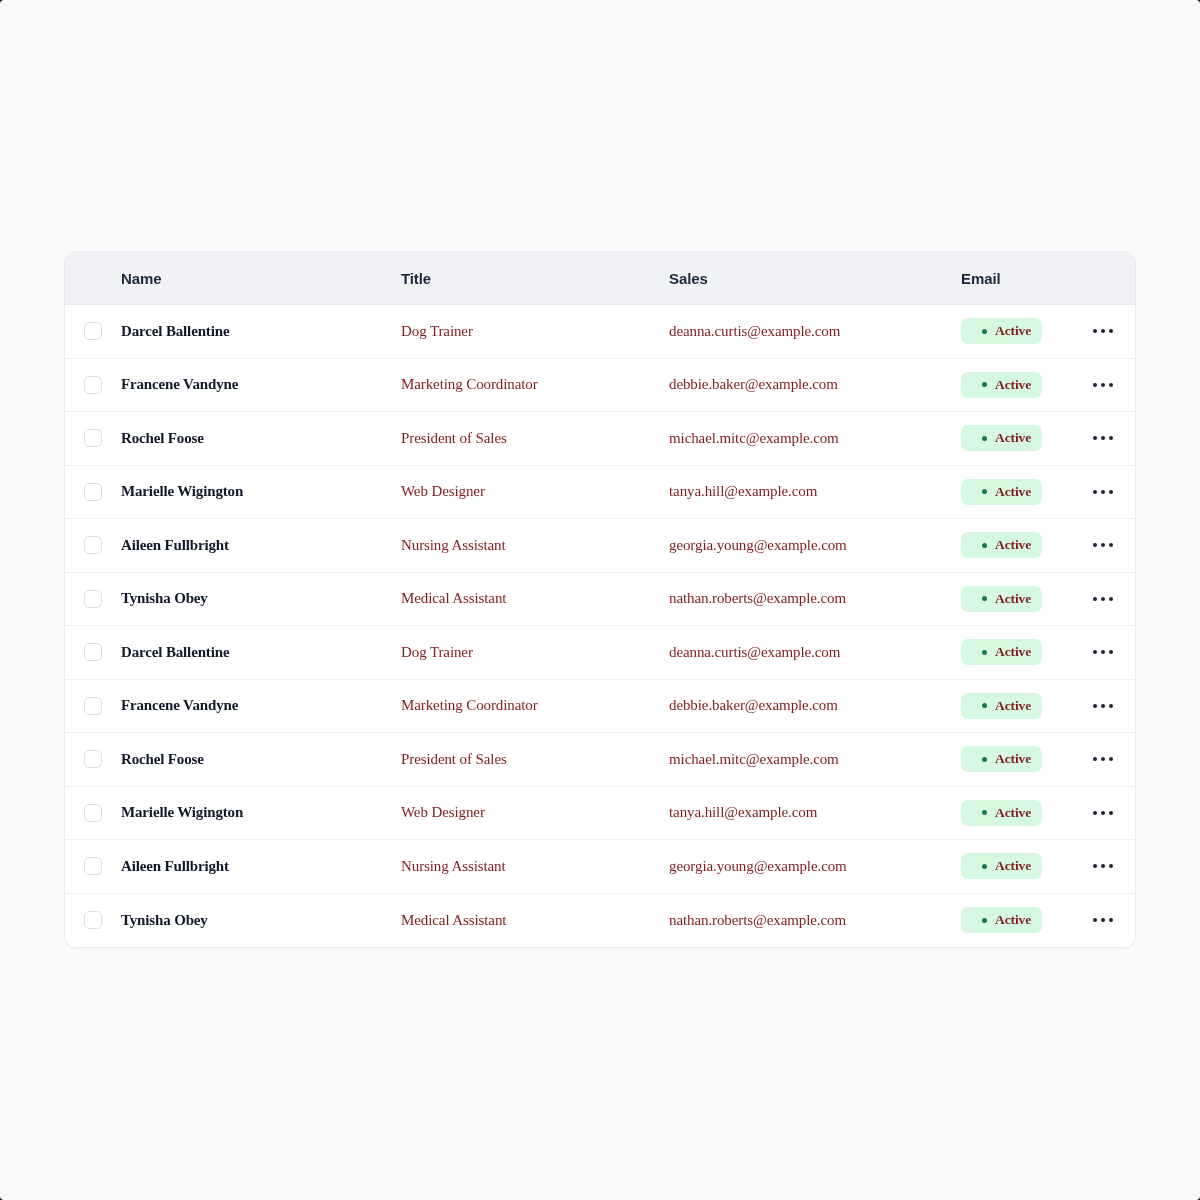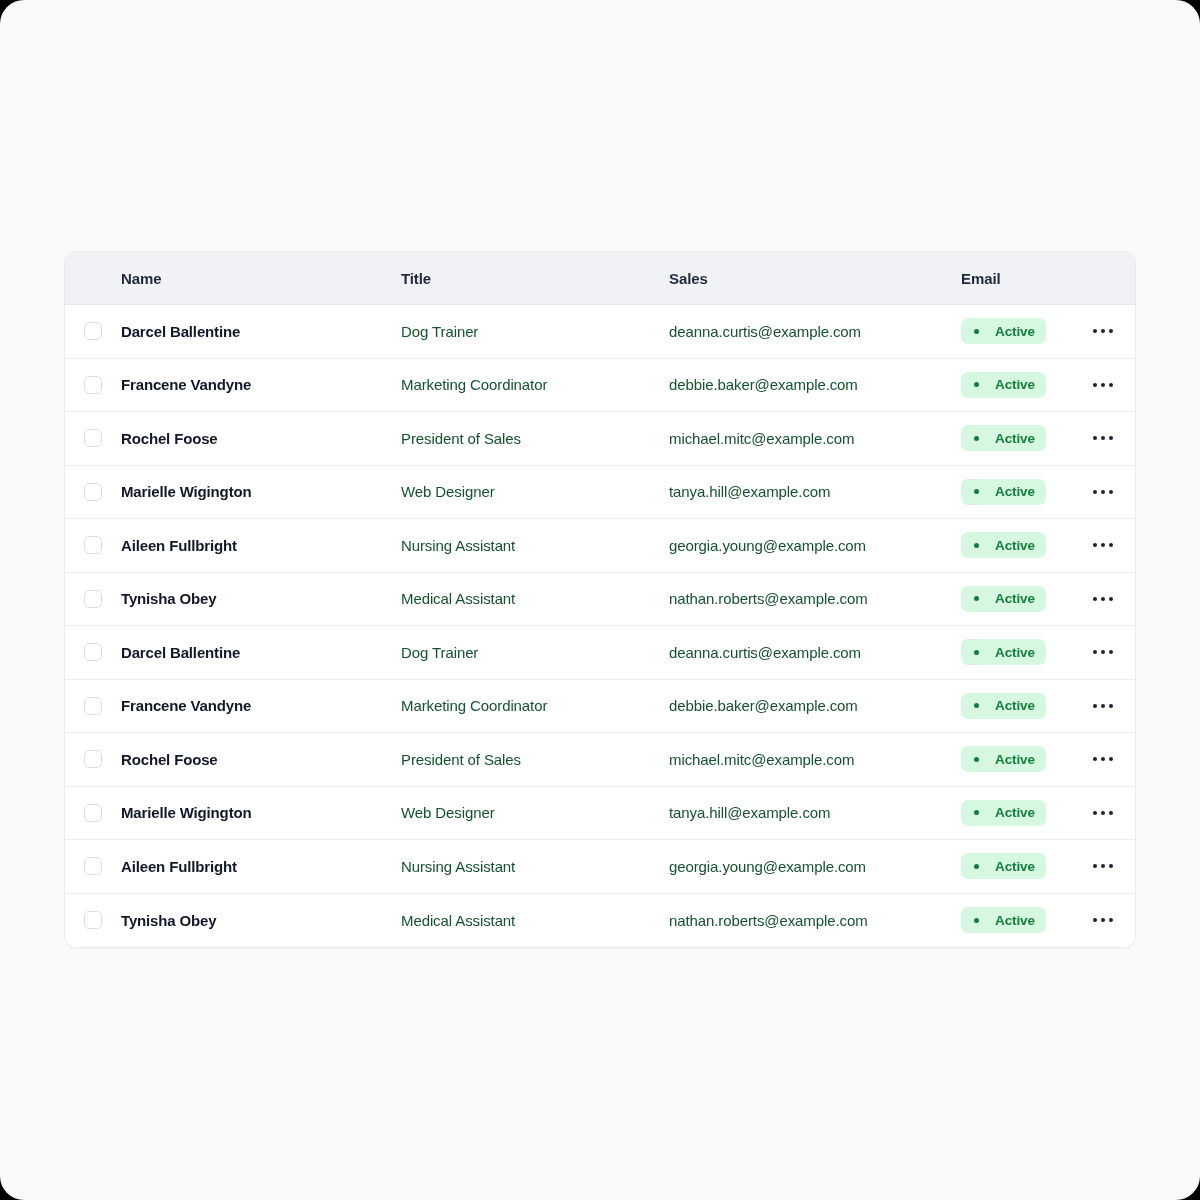--- a/index.html
+++ b/index.html
@@ -15,21 +15,21 @@
     font-family: "Liberation Sans", sans-serif;
     -webkit-font-smoothing: antialiased;
   }
 
   .page {
     position: absolute;
     left: 0; top: 0;
     width: 1200px;
     height: 1200px;
     background: #fafafa;
-    border-radius: 24px;
+    border-radius: 4px;
     overflow: hidden;
   }
 
   .table-card {
     position: absolute;
     left: 64px;
     top: 251px;
     width: 1072px;
     background: #ffffff;
     border: 1px solid #e8eaee;
@@ -65,20 +65,21 @@
 
   
   .tbody { display: block; }
 
   .trow {
     display: flex;
     align-items: center;
     height: 53.5px;
     background: #ffffff;
     border-bottom: 1px solid #edeef1;
+    font-family: Liberation Serif, serif;
   }
   .trow:last-child { border-bottom: none; }
 
   .checkbox {
     width: 18px;
     height: 18px;
     border: 1.6px solid #dcdee3;
     border-radius: 5px;
     background: #ffffff;
     cursor: pointer;
@@ -89,37 +90,37 @@
     font-weight: 600;
     color: #111827;
     letter-spacing: -0.15px;
     white-space: nowrap;
   }
 
   .cell-title,
   .cell-email {
     font-size: 15px;
     font-weight: 400;
-    color: #14532d;
+    color: #7f1d1d;
     letter-spacing: -0.1px;
     white-space: nowrap;
   }
 
   
   .badge {
     display: inline-flex;
     align-items: center;
-    gap: 16px;
+    gap: 8px;
     height: 26px;
-    padding: 0 11px 0 13px;
+    padding: 0 11px 0 21px;
     background: #d6f7e0;
     border-radius: 7px;
     font-size: 13.5px;
     font-weight: 600;
-    color: #15803d;
+    color: #7f1d1d;
     letter-spacing: -0.1px;
     white-space: nowrap;
   }
   .badge-dot {
     width: 5px;
     height: 5px;
     border-radius: 50%;
     background: #16794a;
     flex: 0 0 5px;
   }

